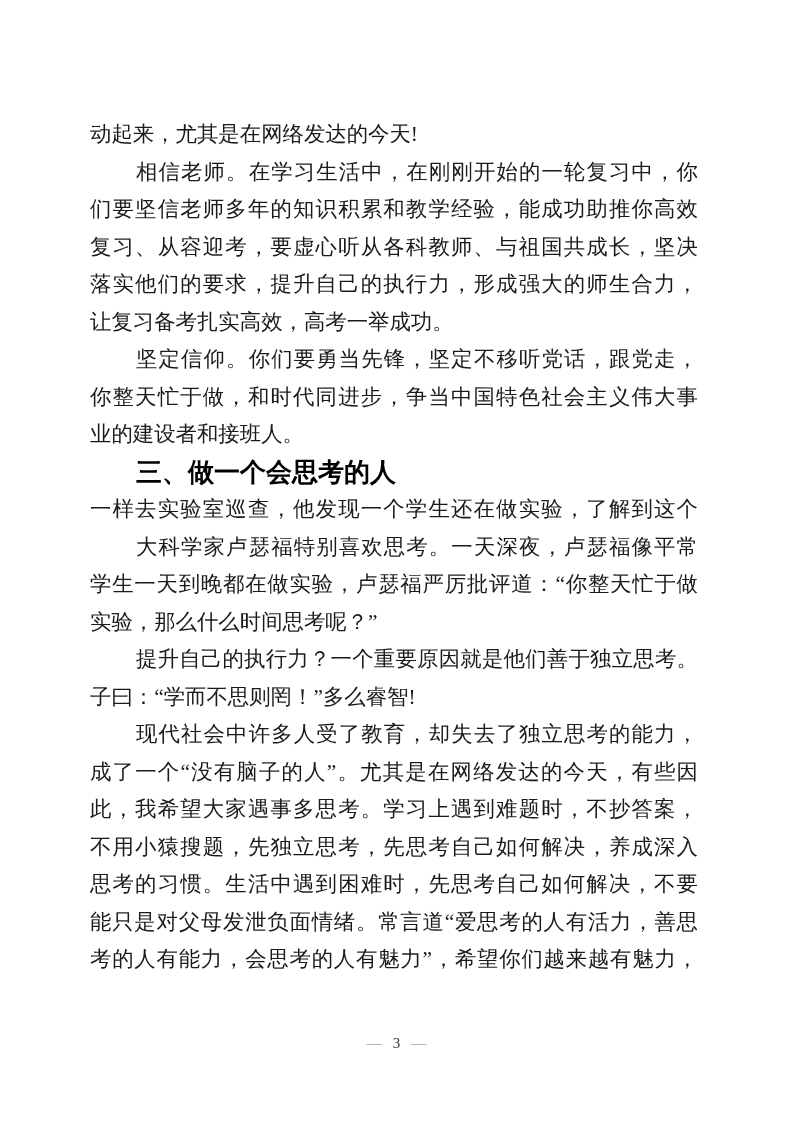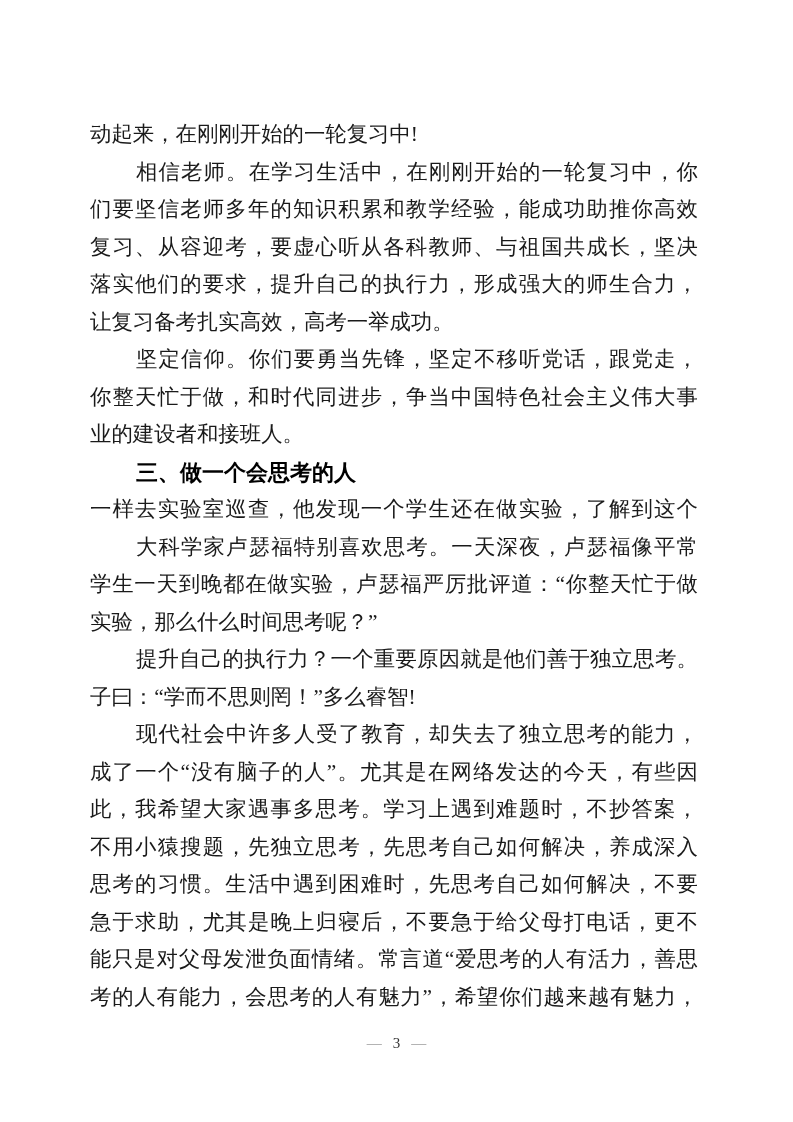--- a/index.html
+++ b/index.html
@@ -33,21 +33,21 @@
   .line.justify {
     text-align: justify;
     text-align-last: justify;
   }
   .line.indent {
     text-indent: 46px;
   }
   .line.heading {
     font-family: "Liberation Sans", "DejaVu Sans", sans-serif;
     font-weight: 700;
-    font-size: 22px;
+    font-size: 26px;
     color: #000000;
   }
   .page-footer {
     position: absolute;
     left: 0;
     top: 1033px;
     width: 100%;
     text-align: center;
     font-size: 15px;
     line-height: 20px;
@@ -60,41 +60,40 @@
   .page-footer .pagenum {
     color: #333333;
     margin: 0 11px;
   }
 </style>
 </head>
 <body>
 
 <div class="page">
   <main class="doc-body">
-      <div class="line">动起来，在刚刚开始的一轮复习中!</div>
+      <div class="line">动起来，尤其是在网络发达的今天!</div>
       <div class="line indent justify">相信老师。在学习生活中，在刚刚开始的一轮复习中，你</div>
       <div class="line justify">们要坚信老师多年的知识积累和教学经验，能成功助推你高效</div>
       <div class="line justify">复习、从容迎考，要虚心听从各科教师、与祖国共成长，坚决</div>
       <div class="line justify">落实他们的要求，提升自己的执行力，形成强大的师生合力，</div>
       <div class="line">让复习备考扎实高效，高考一举成功。</div>
       <div class="line indent justify">坚定信仰。你们要勇当先锋，坚定不移听党话，跟党走，</div>
       <div class="line justify">你整天忙于做，和时代同进步，争当中国特色社会主义伟大事</div>
       <div class="line">业的建设者和接班人。</div>
       <div class="line heading indent">三、做一个会思考的人</div>
       <div class="line justify">一样去实验室巡查，他发现一个学生还在做实验，了解到这个</div>
       <div class="line indent justify">大科学家卢瑟福特别喜欢思考。一天深夜，卢瑟福像平常</div>
       <div class="line justify">学生一天到晚都在做实验，卢瑟福严厉批评道：“你整天忙于做</div>
       <div class="line">实验，那么什么时间思考呢？”</div>
       <div class="line indent justify">提升自己的执行力？一个重要原因就是他们善于独立思考。</div>
       <div class="line">子曰：“学而不思则罔！”多么睿智!</div>
       <div class="line indent justify">现代社会中许多人受了教育，却失去了独立思考的能力，</div>
       <div class="line justify">成了一个“没有脑子的人”。尤其是在网络发达的今天，有些因</div>
       <div class="line justify">此，我希望大家遇事多思考。学习上遇到难题时，不抄答案，</div>
       <div class="line justify">不用小猿搜题，先独立思考，先思考自己如何解决，养成深入</div>
       <div class="line justify">思考的习惯。生活中遇到困难时，先思考自己如何解决，不要</div>
-      <div class="line justify">急于求助，尤其是晚上归寝后，不要急于给父母打电话，更不</div>
       <div class="line justify">能只是对父母发泄负面情绪。常言道“爱思考的人有活力，善思</div>
       <div class="line justify">考的人有能力，会思考的人有魅力”，希望你们越来越有魅力，</div>
     </main>
   <footer class="page-footer">
     <span class="dash">—</span><span class="pagenum">3</span><span class="dash">—</span>
   </footer>
 </div>
 
 </body></html>

